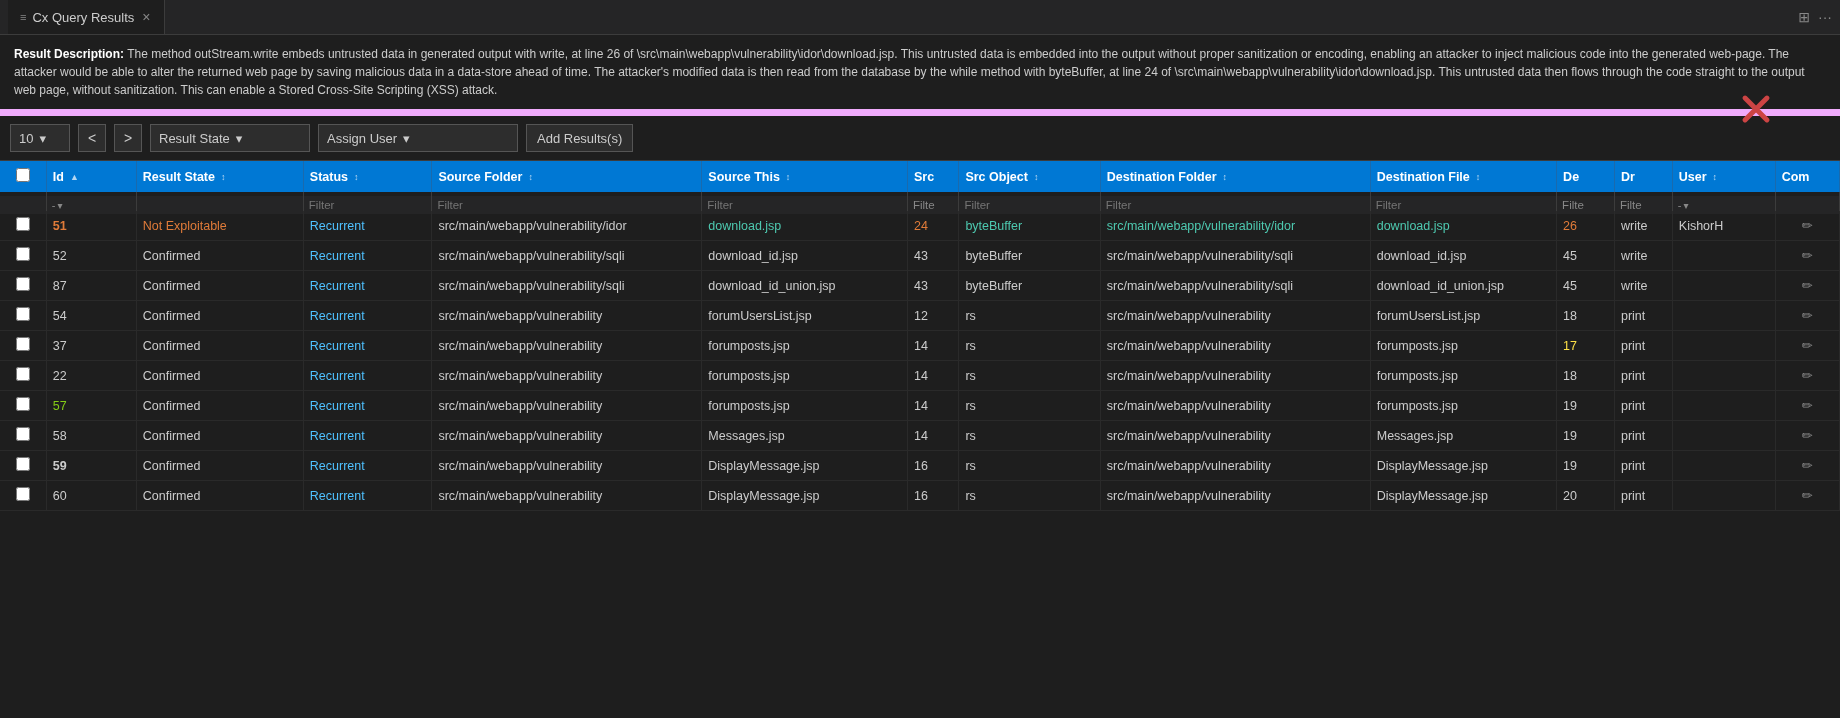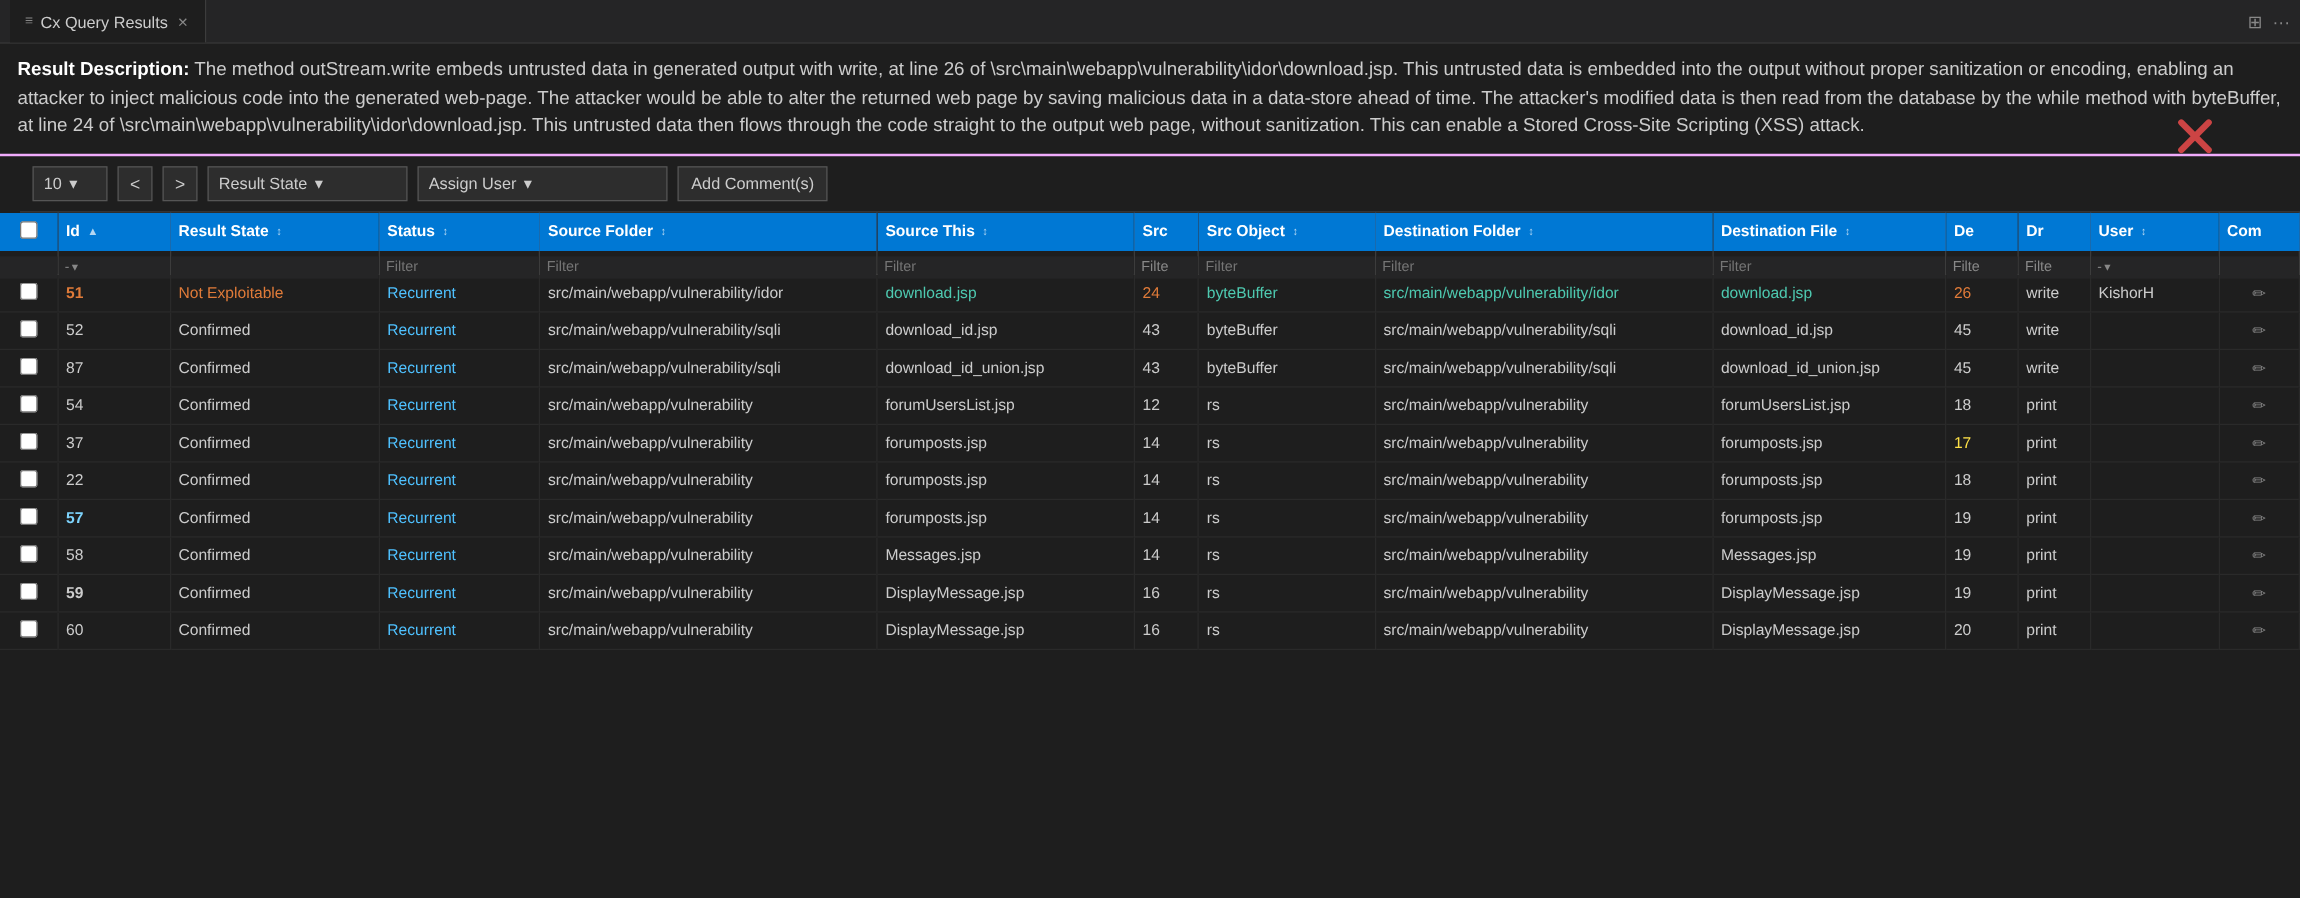--- a/index.html
+++ b/index.html
@@ -47,23 +47,23 @@
       display: flex;
       gap: 8px;
       color: #888;
     }
 
     
     .description-area {
       background: #1e1e1e;
       padding: 10px 14px;
       color: #cccccc;
-      font-size: 15px;
+      font-size: 12px;
       line-height: 1.5;
-      border-bottom: 2px solid #f0abfc;
+      border-bottom: 7px solid #f0abfc;
     }
     .description-area strong {
       color: #ffffff;
     }
 
     
     .close-x {
       position: absolute;
       right: 60px;
       top: 50px;
@@ -88,21 +88,20 @@
     }
 
     
     .toolbar {
       display: flex;
       align-items: center;
       gap: 8px;
       padding: 8px 10px;
       background: #1e1e1e;
       border-bottom: 1px solid #3c3c3c;
-      margin-left: 16px;
     }
     .toolbar-select {
       display: flex;
       align-items: center;
       background: #2d2d2d;
       border: 1px solid #555;
       color: #ccc;
       padding: 4px 8px;
       height: 28px;
       cursor: pointer;
@@ -268,21 +267,21 @@
   <div class="nav-btn">&lt;</div>
   <div class="nav-btn">&gt;</div>
   <div class="toolbar-select" style="min-width:160px;">
     <span>Result State</span>
     <span>▾</span>
   </div>
   <div class="toolbar-select" style="min-width:200px;">
     <span>Assign User</span>
     <span>▾</span>
   </div>
-  <div class="toolbar-btn">Add Comment(s)</div>
+  <div class="toolbar-btn">Add Results(s)</div>
 </div>
 
 <div class="table-wrapper">
   <table>
     <colgroup>
       <col class="col-check">
       <col class="col-id">
       <col class="col-state">
       <col class="col-status">
       <col class="col-sfolder">
@@ -533,21 +532,21 @@
     <td style="color:#cccccc">print</td>
     <td style="color:#cccccc"></td>
     <td class="center">
       <span class="edit-icon">✏</span>
     </td>
   </tr>
         <tr>
     <td class="center">
       <input type="checkbox" style="">
     </td>
-    <td style="color:#7dd3fc; font-weight:bold">57</td>
+    <td style="color:#84cc16; font-weight:normal">57</td>
     <td style="color:#cccccc">Confirmed</td>
     <td style="color:#4fc1ff">Recurrent</td>
     <td style="color:#cccccc">src/main/webapp/vulnerability</td>
     <td style="color:#cccccc">forumposts.jsp</td>
     <td style="color:#cccccc">14</td>
     <td style="color:#cccccc">rs</td>
     <td style="color:#cccccc">src/main/webapp/vulnerability</td>
     <td style="color:#cccccc">forumposts.jsp</td>
     <td style="color:#cccccc">19</td>
     <td style="color:#cccccc">print</td>

